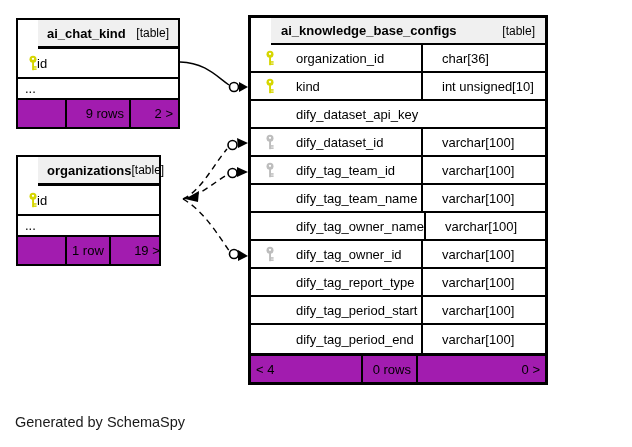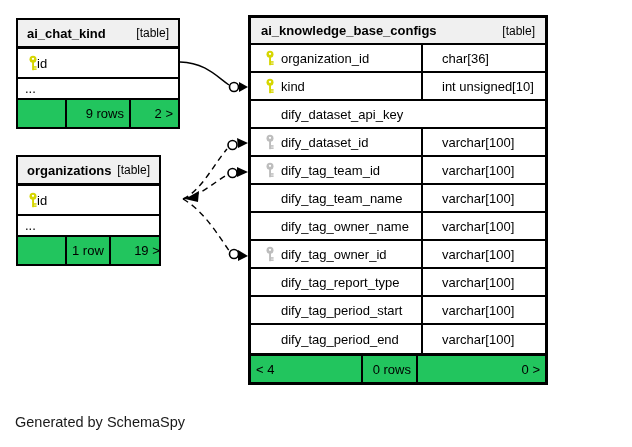--- a/index.html
+++ b/index.html
@@ -25,33 +25,34 @@
   .tbl.main { border-width: 3px; }
   .thead {
     background: var(--header-bg, #f0f0f0);
     border-bottom: 3px solid var(--border, #000);
     display: flex;
     justify-content: space-between;
     align-items: center;
     padding: 0 9px;
     height: 29px;
     flex: 0 0 auto;
+    margin-left: 20px;
   }
   .main .thead { border-bottom-width: 2px; height: 27px; padding: 0 10px; }
   .tname { font-weight: bold; font-size: 13px; white-space: nowrap; }
   .ttag  { font-size: 12px; white-space: nowrap; }
   .row {
     display: flex;
     align-items: stretch;
     border-bottom: 2px solid var(--border, #000);
     flex: 0 0 auto;
     background: #fff;
   }
   .cell { display: flex; align-items: center; font-size: 13px; white-space: nowrap; }
-  .cell.name { position: relative; flex: 1 1 auto; padding-left: 30px; }
+  .cell.name { position: relative; flex: 1 1 auto; padding-left: 45px; }
   .small .cell.name { padding-left: 19px; }
   .cell.name.ellipsis { padding-left: 7px; }
   .cell.type {
     flex: 0 0 124px;
     border-left: 2px solid var(--border, #000);
     padding-left: 19px;
   }
   .key {
     position: absolute;
     left: 13px;
@@ -61,21 +62,21 @@
     display: inline-flex;
   }
   .small .key { left: 9px; }
   .key-pk  { color: var(--pk-key, #d6d600); }
   .key-idx { color: var(--index-key, #bdbdbd); }
   .tfoot {
     display: flex;
     align-items: stretch;
     flex: 0 0 auto;
     height: 27px;
-    background: #22c55e;
+    background: #a21caf;
     justify-content: space-between;
   }
   .main .tfoot { border-top: 3px solid var(--border, #000); height: 29px; }
   .fcell {
     display: flex; align-items: center;
     font-size: 13px; white-space: nowrap;
     padding: 0 5px;
   }
   .fcell.f-left { justify-content: flex-start; border-right: 2px solid var(--border, #000); }
   .fcell.f-rows { flex: 1 1 auto; justify-content: flex-end; border-right: 2px solid var(--border, #000); }

